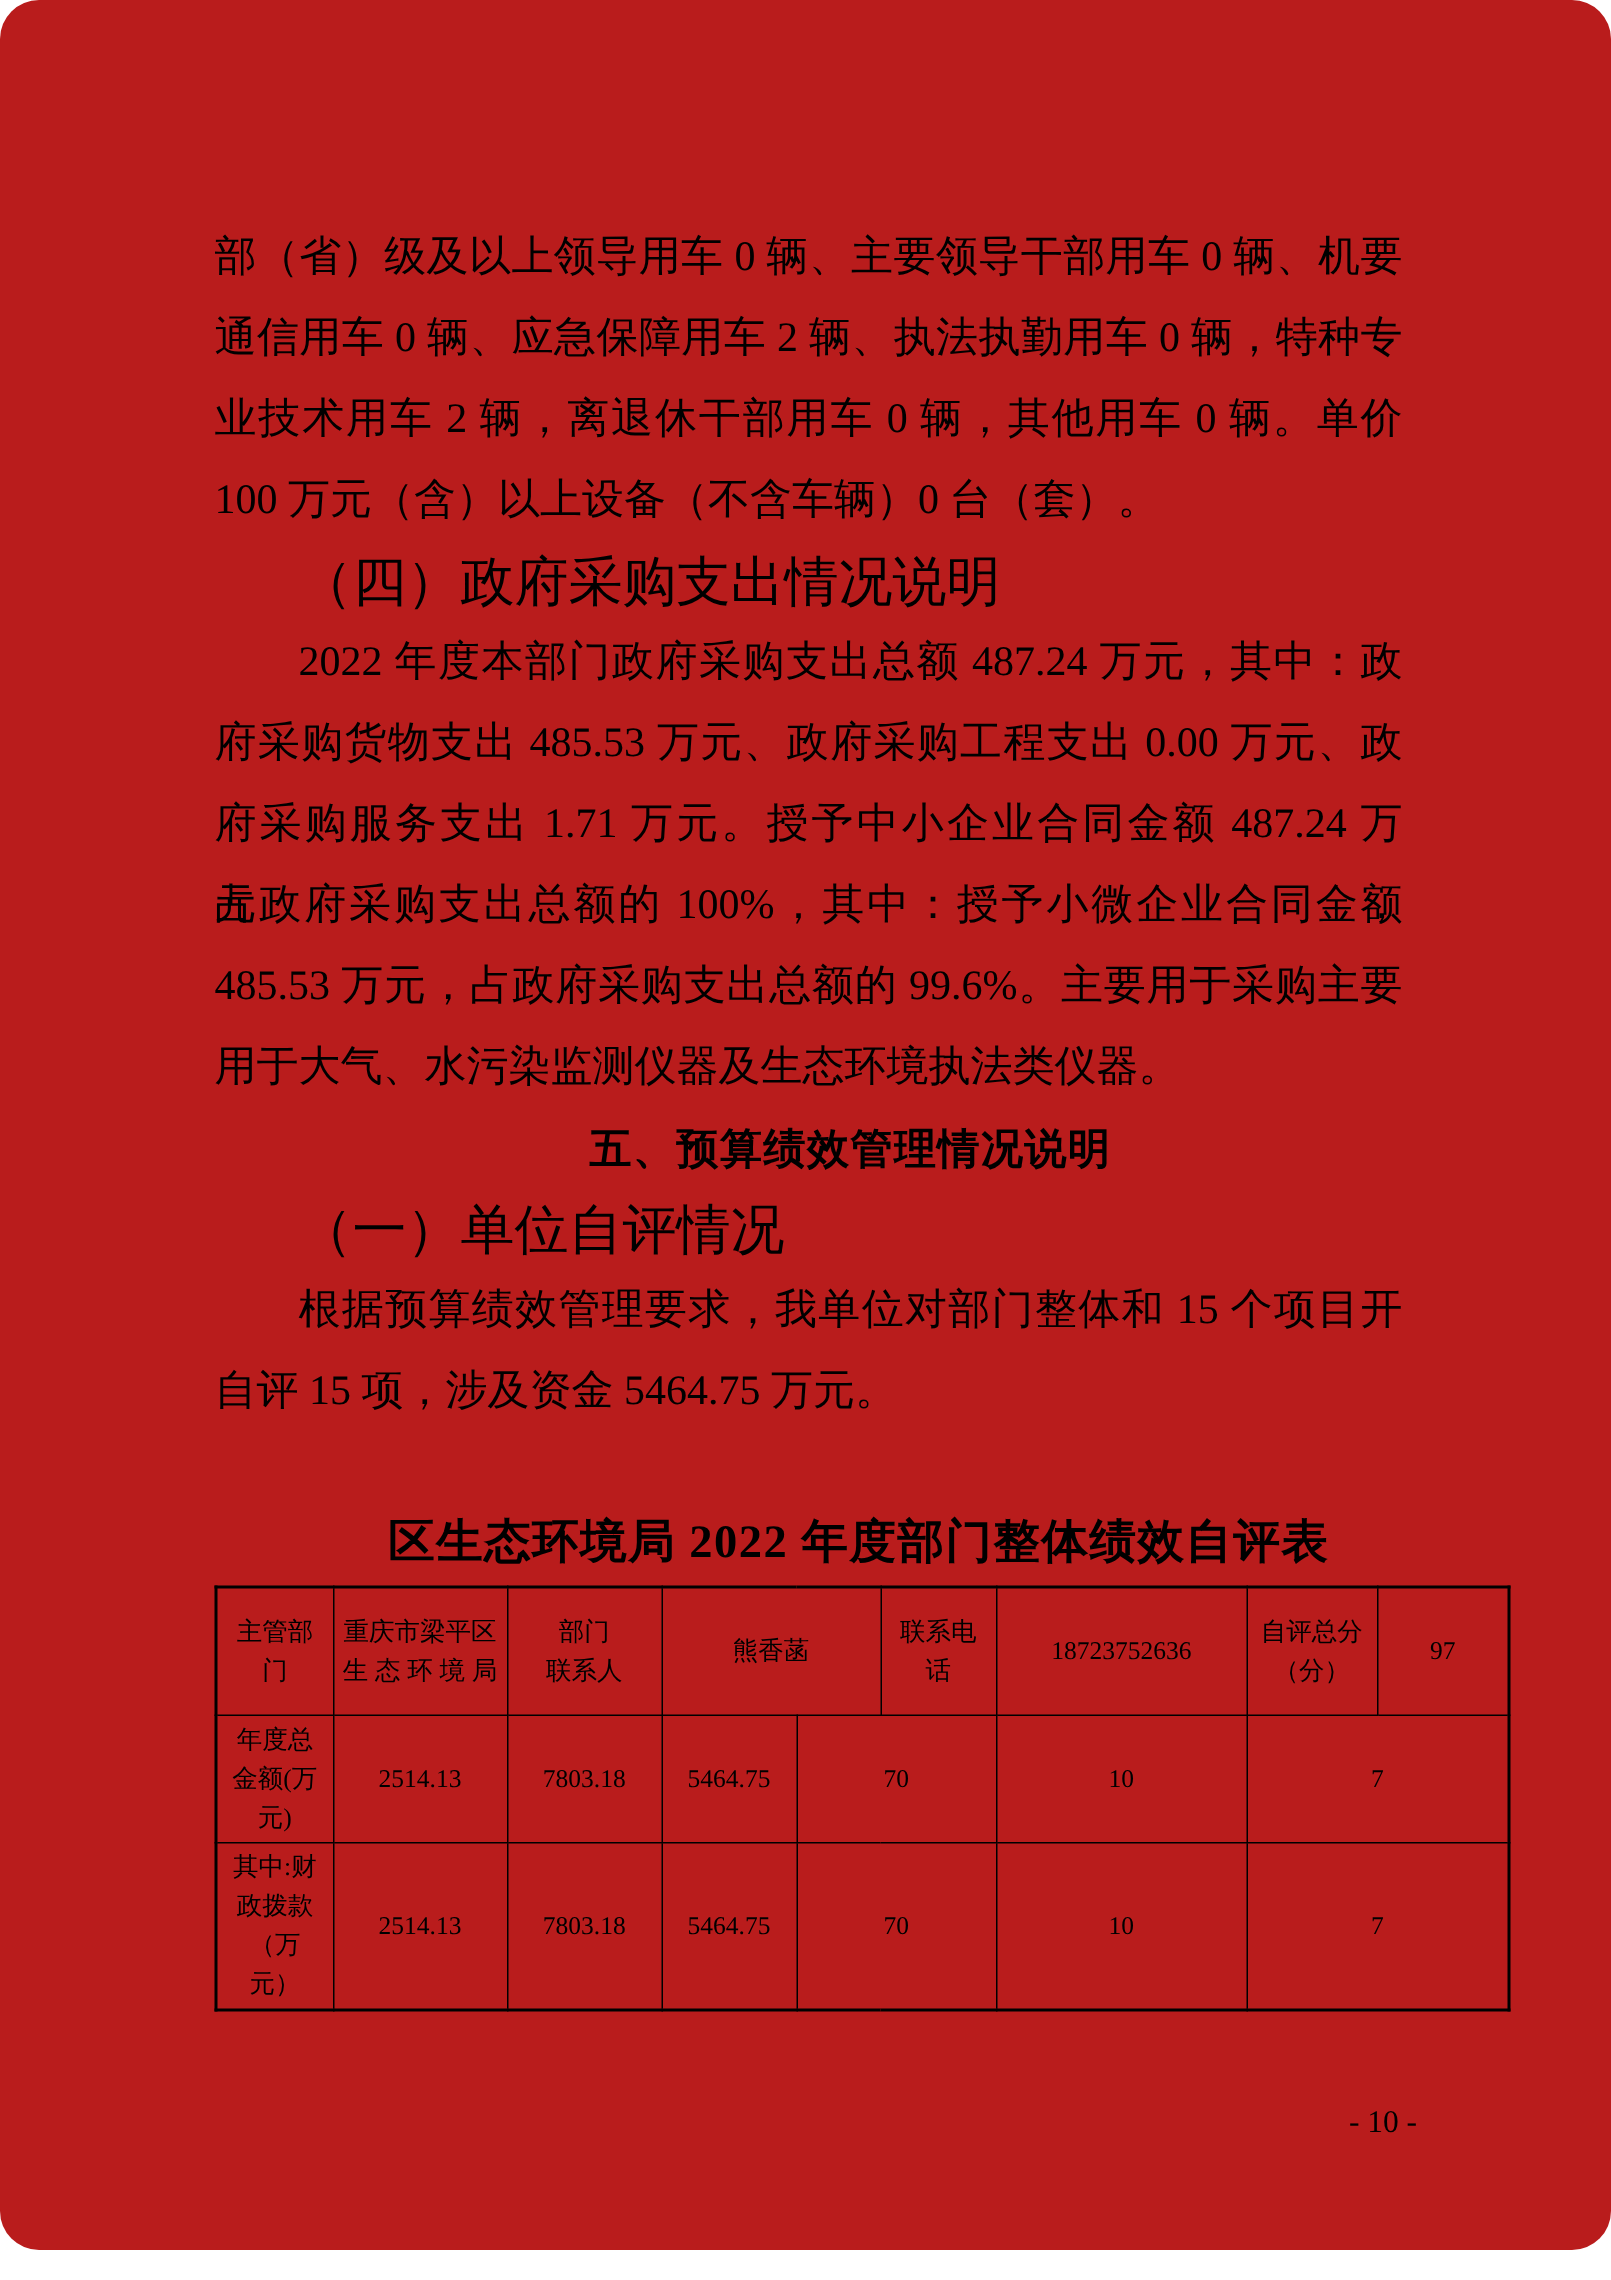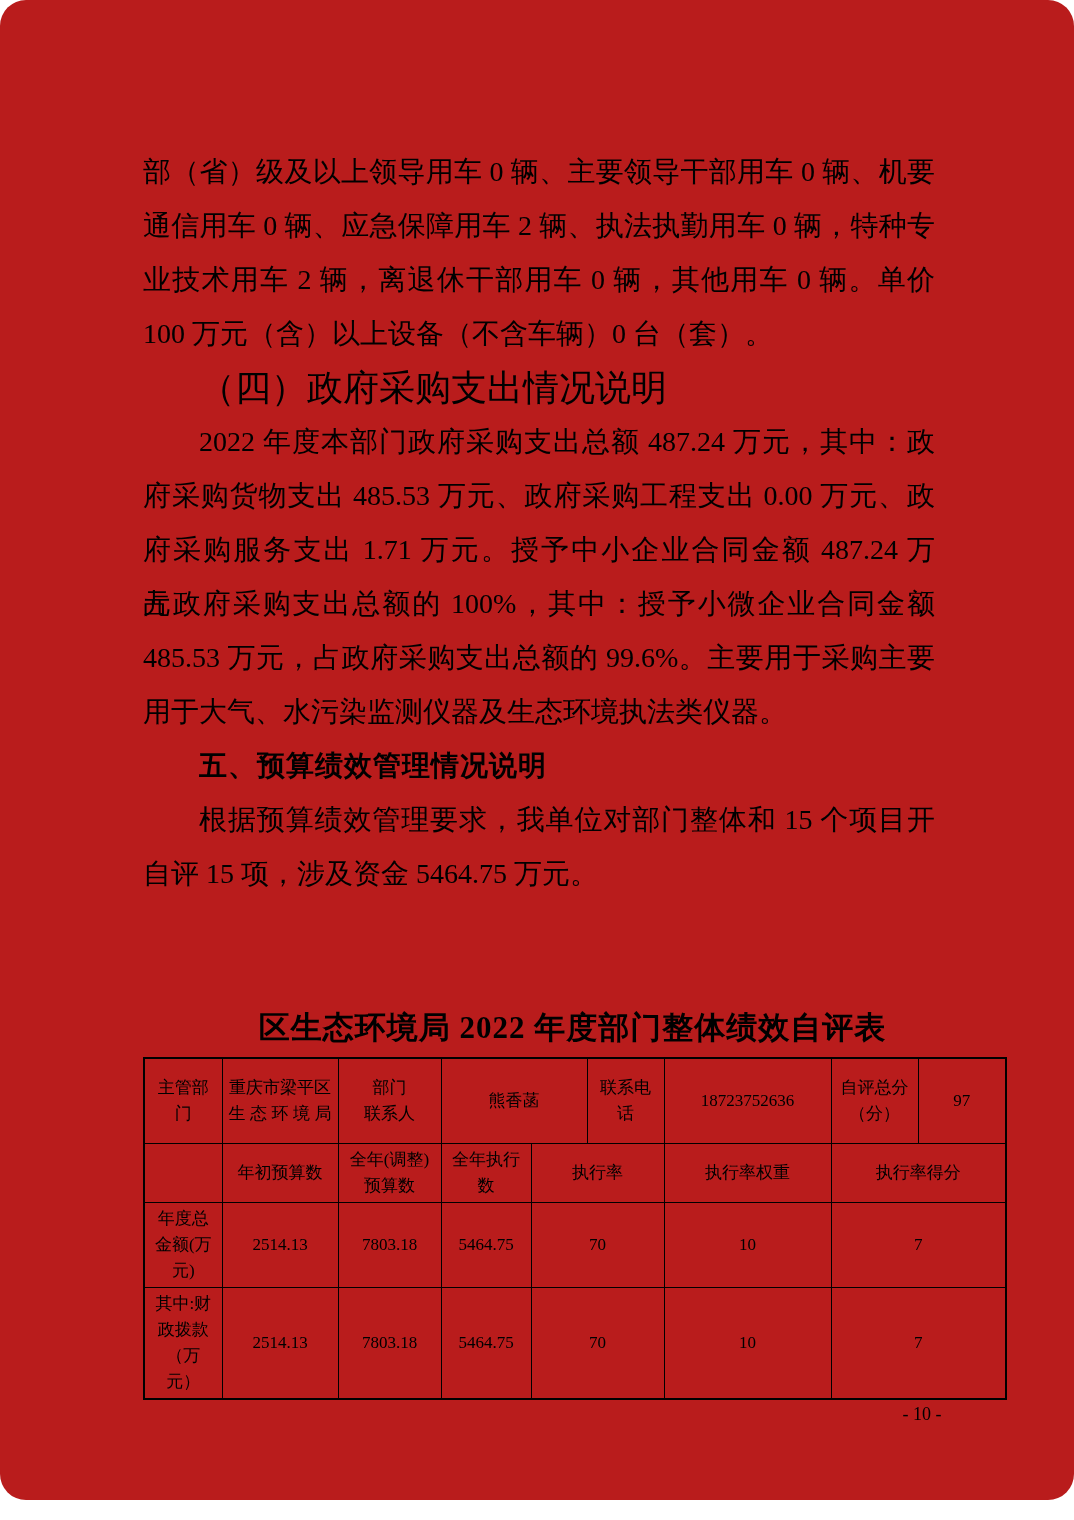--- a/index.html
+++ b/index.html
@@ -30,20 +30,21 @@
     text-justify:inter-ideograph;
   }
   .ind { text-indent:56px; }
   .h-kai { font-size:36px; line-height:54px; height:54px; text-indent:56px; }
   .h-hei {
     font-family:"Liberation Sans","DejaVu Sans",sans-serif;
     font-weight:700;
     font-size:28px; line-height:54px; height:54px;
     text-indent:56px;
     letter-spacing:1px;
+    text-align:center;
   }
   .tbl-title {
     position:absolute;
     left:140px; top:1003px; width:865px;
     text-align:center;
     font-size:31px;
     font-weight:700;
     line-height:50px;
     letter-spacing:1px;
   }
@@ -74,21 +75,21 @@
     text-align:justify;
     text-align-last:justify;
     text-justify:inter-ideograph;
     padding:3px 10px;
     margin-left:36px;
   }
   .page-num {
     position:absolute;
     left:872px; top:1402px; width:100px;
     text-align:center;
-    font-size:18px;
+    font-size:21px;
     line-height:24px;
     font-family:Liberation Serif, serif;
   }
 </style>
 </head>
 <body>
 
 <div class="page">
 
   <div class="text-block">
@@ -100,20 +101,21 @@
     <div class="h-kai">（四）政府采购支出情况说明</div>
 
     <div class="bl j ind">2022 年度本部门政府采购支出总额 487.24 万元，其中：政</div>
     <div class="bl j">府采购货物支出 485.53 万元、政府采购工程支出 0.00 万元、政</div>
     <div class="bl j">府采购服务支出 1.71 万元。授予中小企业合同金额 487.24 万元，</div>
     <div class="bl j">占政府采购支出总额的 100%，其中：授予小微企业合同金额</div>
     <div class="bl j">485.53 万元，占政府采购支出总额的 99.6%。主要用于采购主要</div>
     <div class="bl">用于大气、水污染监测仪器及生态环境执法类仪器。</div>
 
     <div class="h-hei">五、预算绩效管理情况说明</div>
+    <div class="h-kai">（一）单位自评情况</div>
 
     <div class="bl j ind">根据预算绩效管理要求，我单位对部门整体和 15 个项目开</div>
     <div class="bl">自评 15 项，涉及资金 5464.75 万元。</div>
   </div>
 
   <div class="tbl-title">区生态环境局 2022 年度部门整体绩效自评表</div>
 
   <table class="self-eval">
     <colgroup>
       <col style="width:78px">
@@ -134,31 +136,20 @@
       <td>部门
 联系人</td>
       <td colspan="2" class="tl">熊香菡</td>
       <td>联系电
 话</td>
       <td class="tl">18723752636</td>
       <td>自评总分
 （分）</td>
       <td class="tl">97</td>
     </tr>
-    <tr class="r2">
-      <td></td>
-      <td>年初预算数</td>
-      <td>全年(调整)
-预算数</td>
-      <td>全年执行
-数</td>
-      <td colspan="2">执行率</td>
-      <td>执行率权重</td>
-      <td colspan="2">执行率得分</td>
-    </tr>
     <tr class="r3">
       <td>年度总
 金额(万
 元)</td>
       <td>2514.13</td>
       <td>7803.18</td>
       <td>5464.75</td>
       <td colspan="2">70</td>
       <td>10</td>
       <td colspan="2">7</td>

